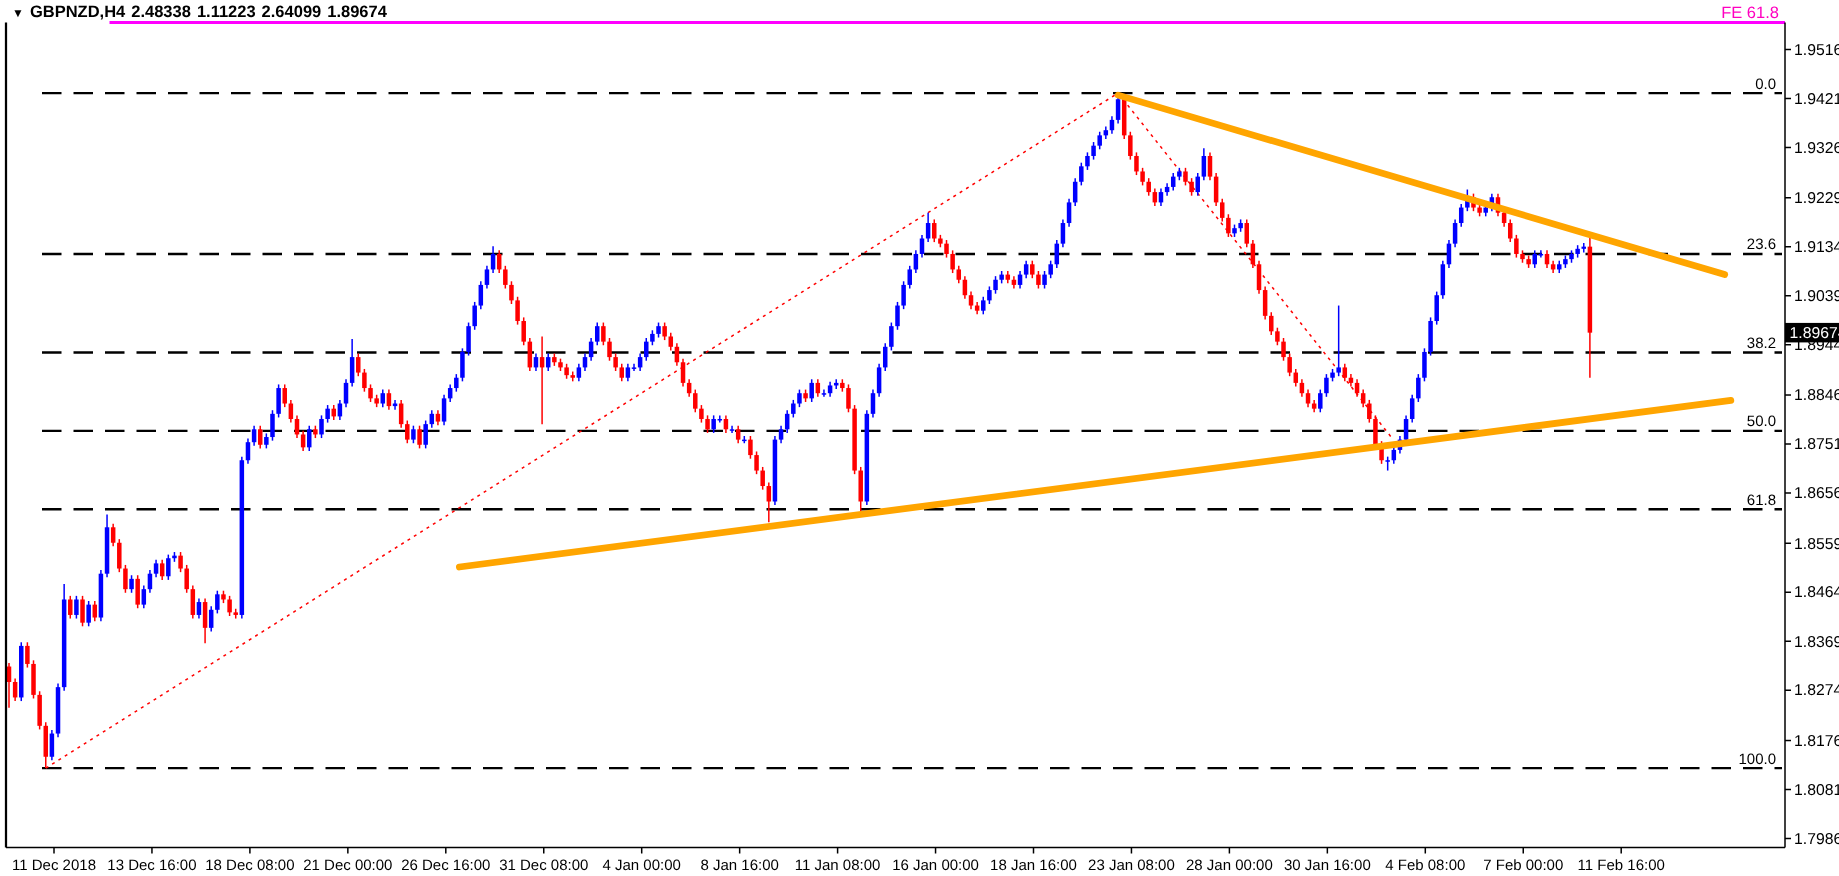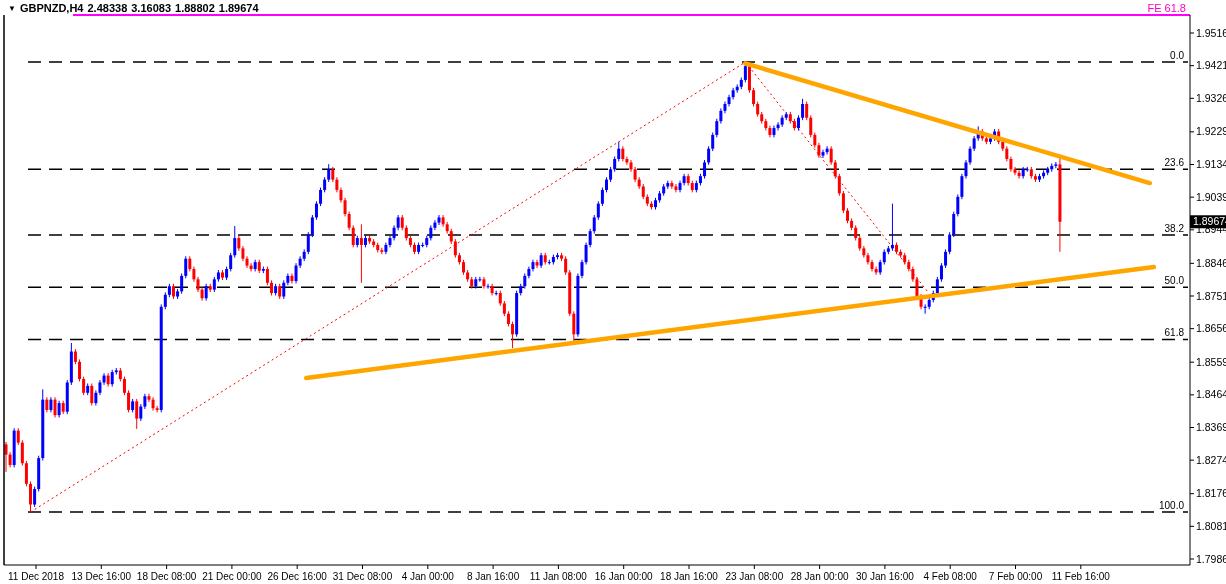--- a/index.html
+++ b/index.html
@@ -11,22 +11,22 @@
   #chart-svg{position:absolute;left:0;top:0;}
 </style>
 </head>
 <body>
 
 <div id="win">
   <div id="titlebar">
     <span class="tri">▼</span>
     <span>GBPNZD,H4</span>
     <span>2.48338</span>
-    <span>3.16083</span>
-    <span>1.88802</span>
+    <span>1.11223</span>
+    <span>2.64099</span>
     <span>1.89674</span>
   </div>
   <svg id="chart-svg" width="1226" height="584">
       <g>
         <line x1="73" y1="14.950980392156946" x2="1190" y2="14.950980392156946" stroke="#ff00ff" stroke-width="2"></line>
         <text x="1186" y="11.950980392156946" text-anchor="end" font-size="11" fill="#ff00c0">FE 61.8</text>
       </g>
       <g>
         <line x1="28" y1="62.05032679738585" x2="1188" y2="62.05032679738585" stroke="#000000" stroke-width="1.6" stroke-dasharray="13 8"></line>
         <text x="1184" y="59.05032679738585" text-anchor="end" font-size="10" fill="#000000">0.0</text>

